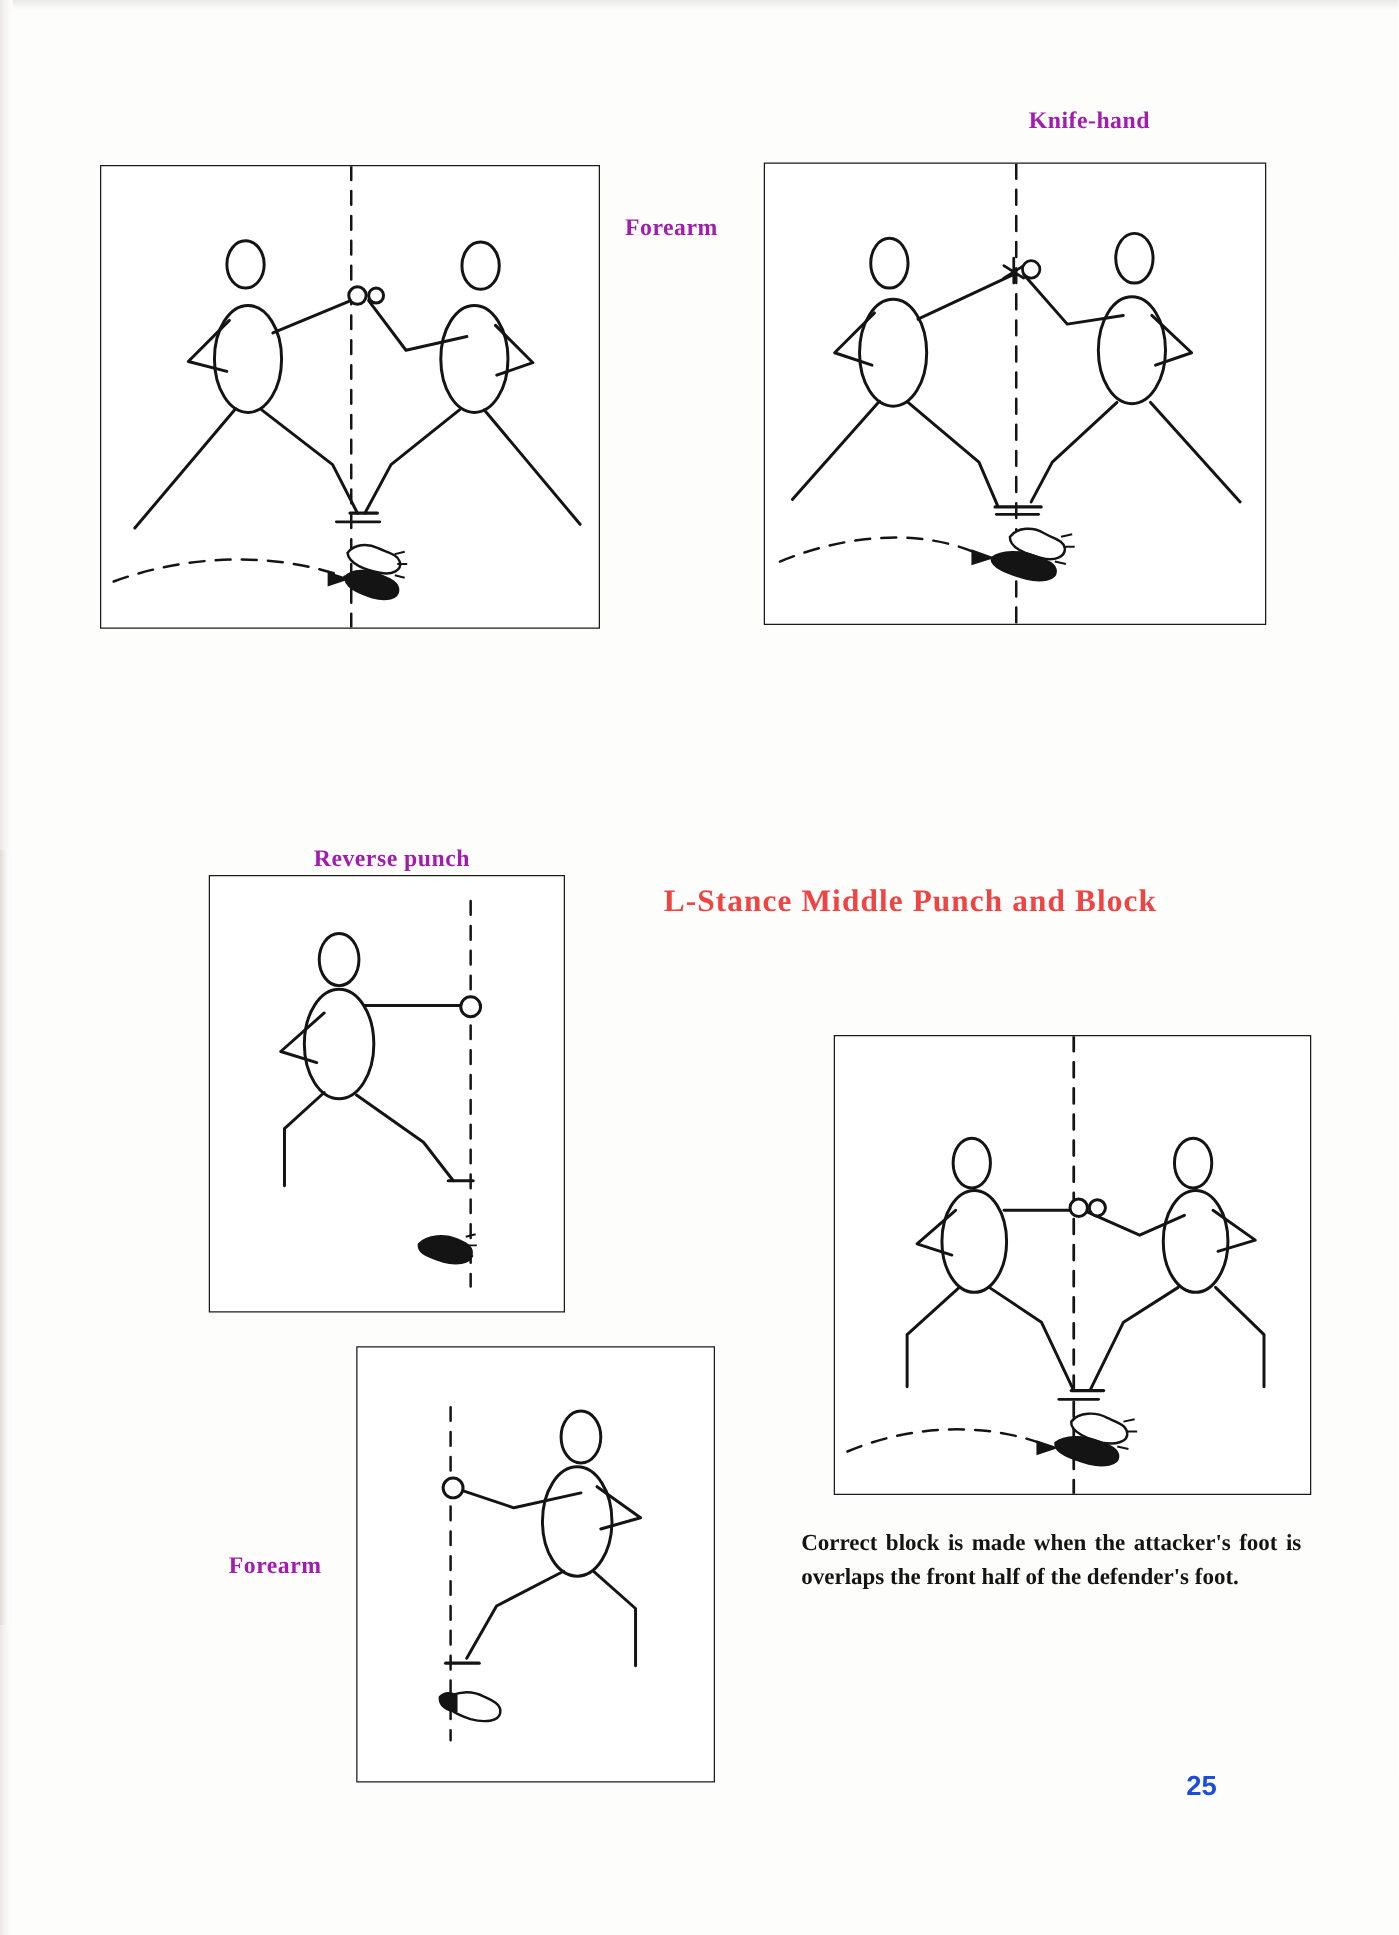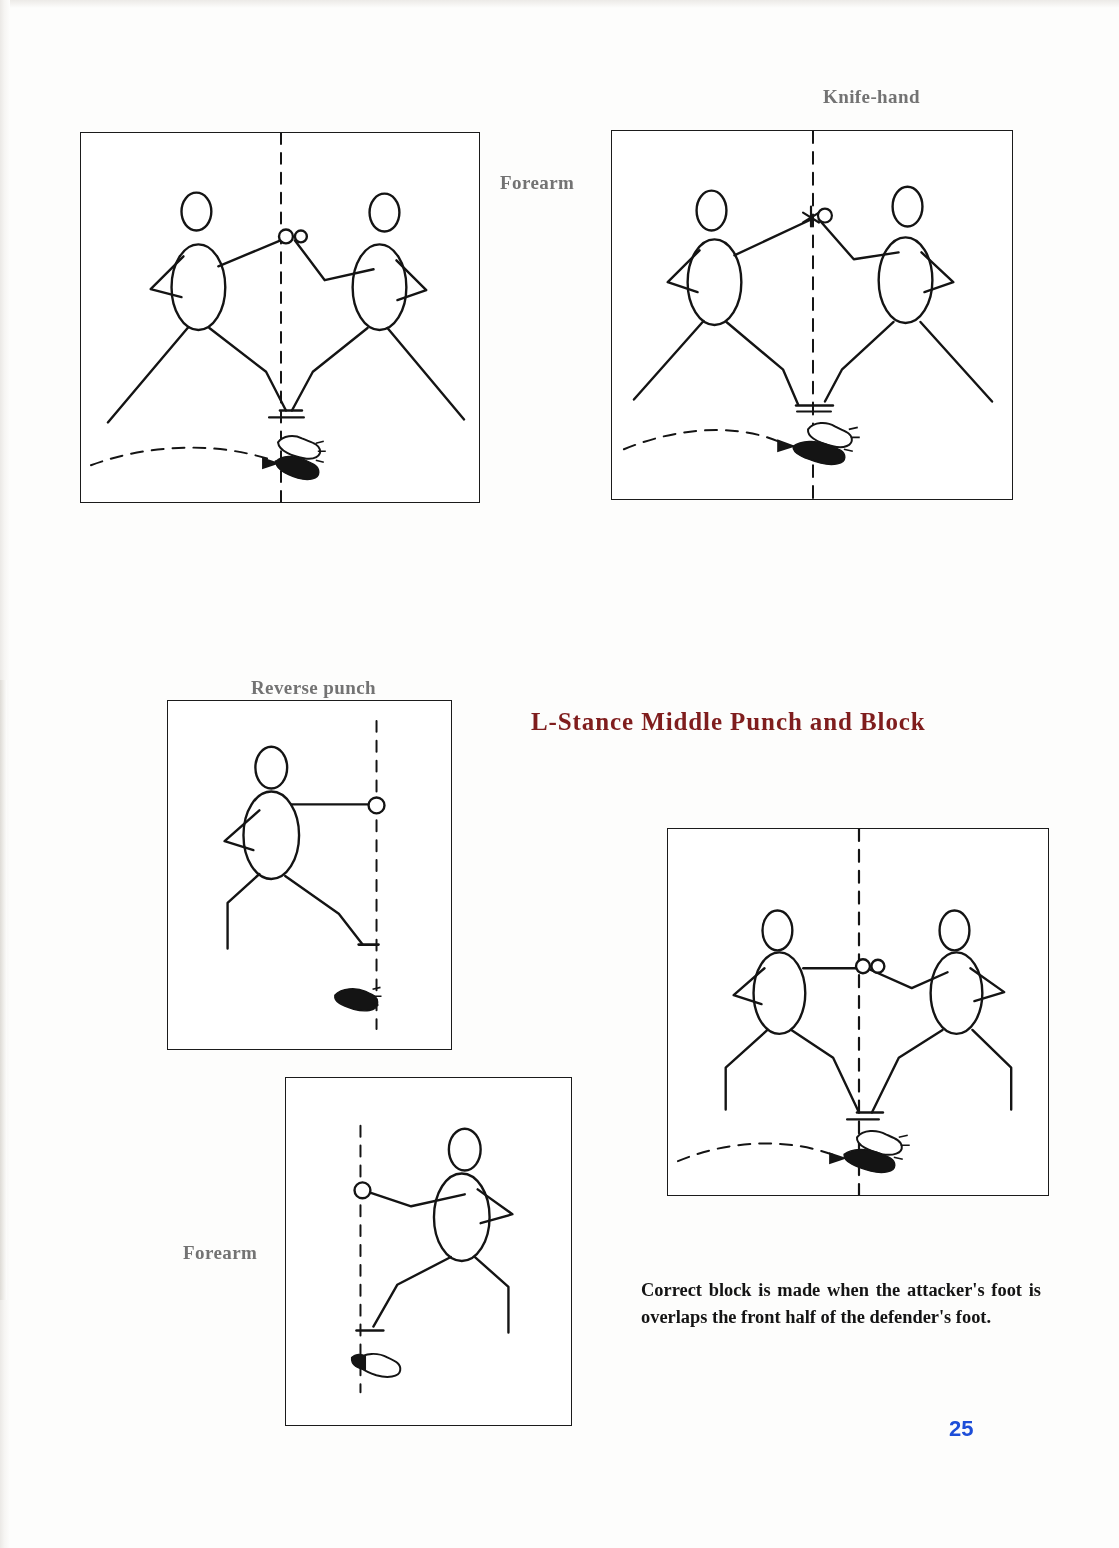--- a/index.html
+++ b/index.html
@@ -43,32 +43,32 @@
     border: 1.6px solid #1b1b1b;
     background: #ffffff;
     box-sizing: border-box;
   }
   .fig-box svg { display: block; width: 100%; height: 100%; }
 
   .label {
     position: absolute;
     font-family: "Liberation Serif", serif;
     font-weight: bold;
-    color: #737373;
+    color: #a21caf;
     letter-spacing: 0.4px;
     white-space: nowrap;
   }
   .label-sm { font-size: 19px; }
 
   .heading {
     position: absolute;
     font-family: "Liberation Serif", serif;
     font-weight: bold;
     font-size: 25px;
-    color: #7f1d1d;
+    color: #ef4444;
     letter-spacing: 0.9px;
     white-space: nowrap;
     text-align: center;
   }
 
   .caption {
     position: absolute;
     font-family: "Liberation Serif", serif;
     font-weight: bold;
     font-size: 18.4px;
@@ -241,21 +241,21 @@
       </g>
 
       <g>
         <path d="M190 310 C196 302, 210 302, 219 307 C228 311, 234 313, 235 319 C236 326, 226 329, 215 327 C203 324, 189 318, 190 310 Z" fill="#ffffff" stroke="#141414" stroke-width="2"></path>
         <path d="M177 327 C185 321, 200 321, 210 325 C220 329, 228 331, 228 338 C228 345, 216 347, 204 344 C190 340, 176 335, 177 327 Z" fill="#141414" stroke="#141414" stroke-width="1.4"></path>
         <path d="M232 310 L241 308 M234 318 L243 318 M227 330 L236 332" stroke="#141414" stroke-width="1.6" fill="none"></path>
       </g>
     </svg>
   </div>
 
-  <div class="caption" style="left:641px; top:1277px; width:400px;">Correct block is made when the attacker's foot is overlaps the front half of the defender's foot.</div>
+  <div class="caption" style="left:641px; top:1221px; width:400px;">Correct block is made when the attacker's foot is overlaps the front half of the defender's foot.</div>
 
   <div class="label label-sm" style="left:183px; top:1242px;">Forearm</div>
 
   <div class="fig-box" style="left:285px; top:1077px; width:287px; height:349px;">
     <svg viewBox="0 0 287 349" preserveAspectRatio="none" aria-hidden="true">
       <g fill="none" stroke="#141414" stroke-width="2.4" stroke-linecap="round" stroke-linejoin="round">
         <line x1="75" y1="48" x2="75" y2="316" stroke-dasharray="11 9" stroke-width="2"></line>
 
         <ellipse cx="180" cy="72" rx="16" ry="21"></ellipse>
         <ellipse cx="177" cy="140" rx="28" ry="44"></ellipse>

